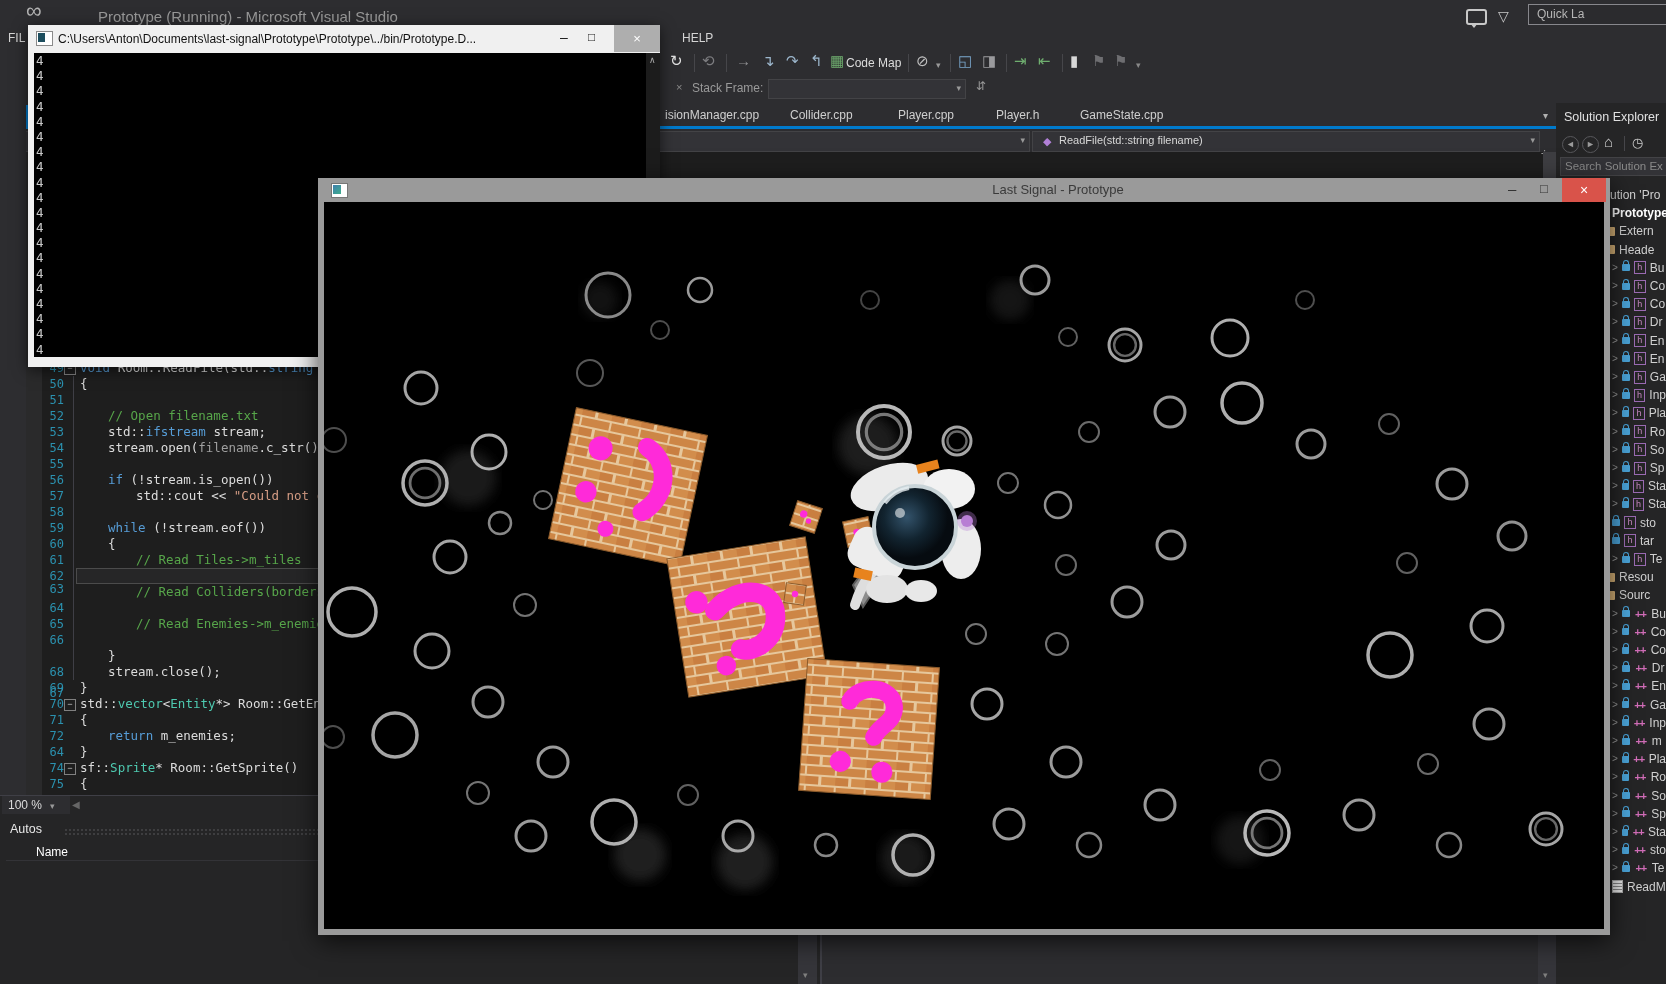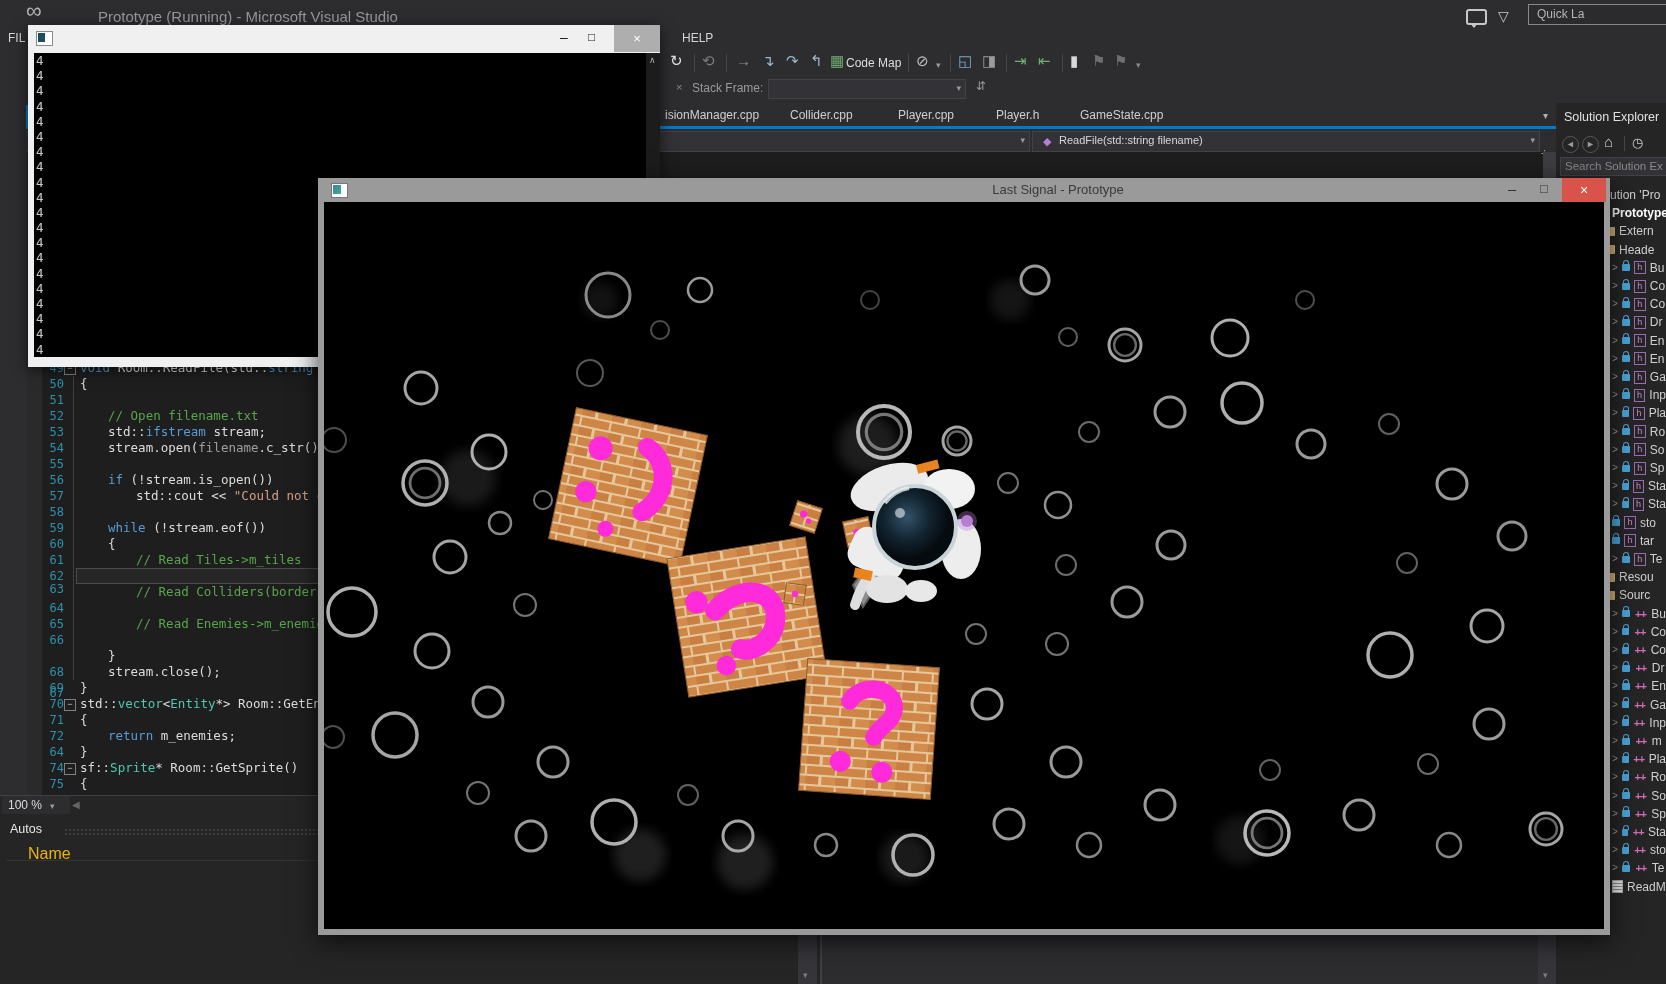--- a/index.html
+++ b/index.html
@@ -53,21 +53,21 @@
   .zoom-row{left:0;top:795px;width:1556px;height:20px;background:#252526;border-top:1px solid #3f3f46;}
   .zoom-box{left:2px;top:796px;width:62px;height:18px;background:#2d2d30;font-size:12px;color:#dcdcdc;
      line-height:18px;padding-left:6px;}
   .zoom-dd{left:50px;top:801px;font-size:9px;color:#999;}
   .hscroll-arrow{left:72px;top:799px;font-size:10px;color:#666;}
   
   .autos-panel{left:0;top:815px;width:820px;height:169px;background:#252526;}
   .autos-title{left:10px;top:822px;font-size:12.5px;color:#e8e8e8;}
   .autos-grip{left:64px;top:828px;width:700px;height:8px;background-image:radial-gradient(#3e3e40 30%,transparent 31%);background-size:4px 4px;}
   .autos-header{left:6px;top:843px;width:780px;height:17px;border-bottom:1px solid #333337;}
-  .autos-name{left:28px;top:845px;font-size:16px;color:#eab308;}
+  .autos-name{left:36px;top:845px;font-size:12px;color:#ffffff;}
   .vscroll{background:#35353a;}
   .scroll-tri{position:absolute;font-size:9px;color:#808080;}
   .bottom-mid{left:822px;top:815px;width:734px;height:169px;background:#2d2d30;}
   
   .se-panel{left:1556px;top:103px;width:110px;height:881px;background:#252526;}
   .se-title{left:1564px;top:110px;font-size:12.5px;color:#e0e0e0;}
   .se-icons{top:134px;font-size:12px;color:#b8b8b8;}
   .se-circle{width:15px;height:15px;border:1px solid #58585c;border-radius:50%;font-size:9px;color:#9a9a9a;
      text-align:center;line-height:15px;}
   .se-search{left:1560px;top:157px;width:104px;height:17px;background:#333337;border:1px solid #434346;
@@ -493,20 +493,21 @@
       </div>
       <div class="se-row" style="left: 1556px; top: 877.6px; padding-left: 56px; width: 54px;">
         <span class="doc"></span>
         <span>ReadM</span>
       </div>
     </div>
 
   <div class="abs console-win">
     <div class="abs console-titlebar">
       <div class="abs console-icon"></div>
+      <div class="abs console-title-text">C:\Users\Anton\Documents\last-signal\Prototype\Prototype\../bin/Prototype.D...</div>
       <div class="abs console-min">–</div>
       <div class="abs console-max">□</div>
       <div class="abs console-close">×</div>
     </div>
     <div class="abs console-client">
         <div class="cline">4</div>
         <div class="cline">4</div>
         <div class="cline">4</div>
         <div class="cline">4</div>
         <div class="cline">4</div>

